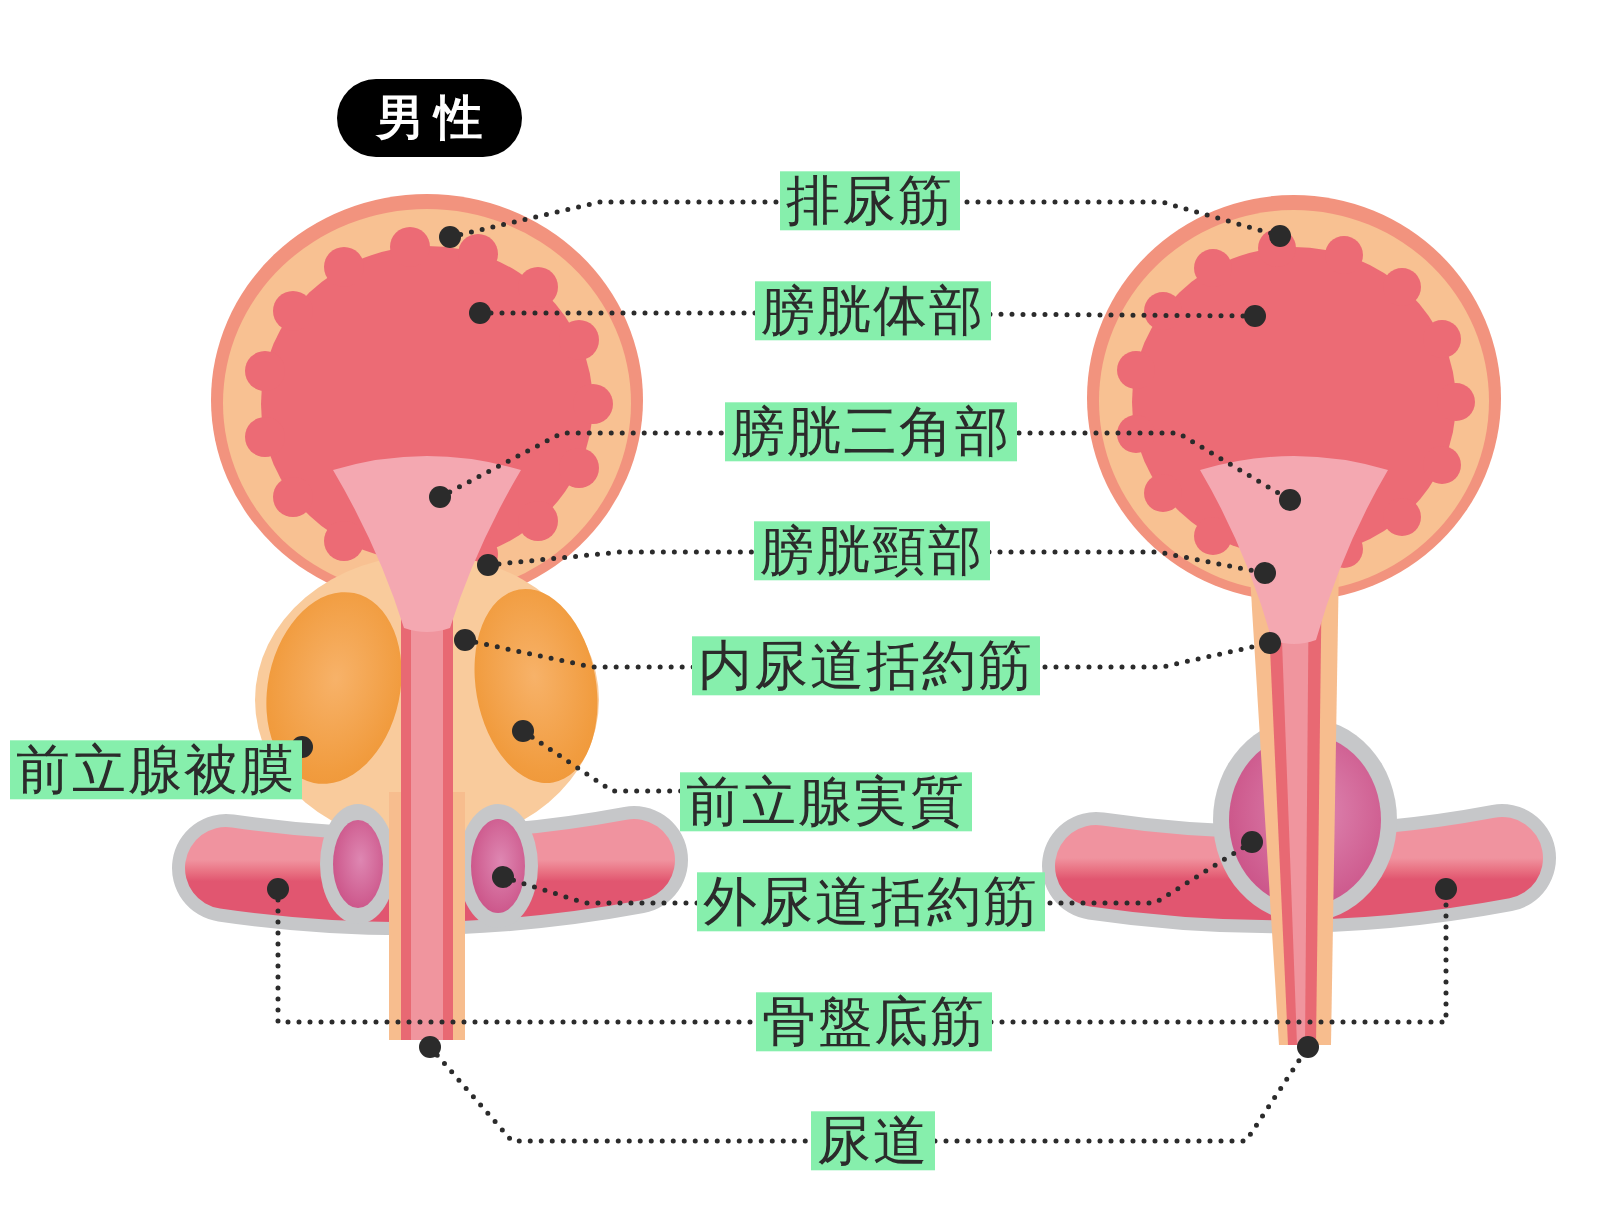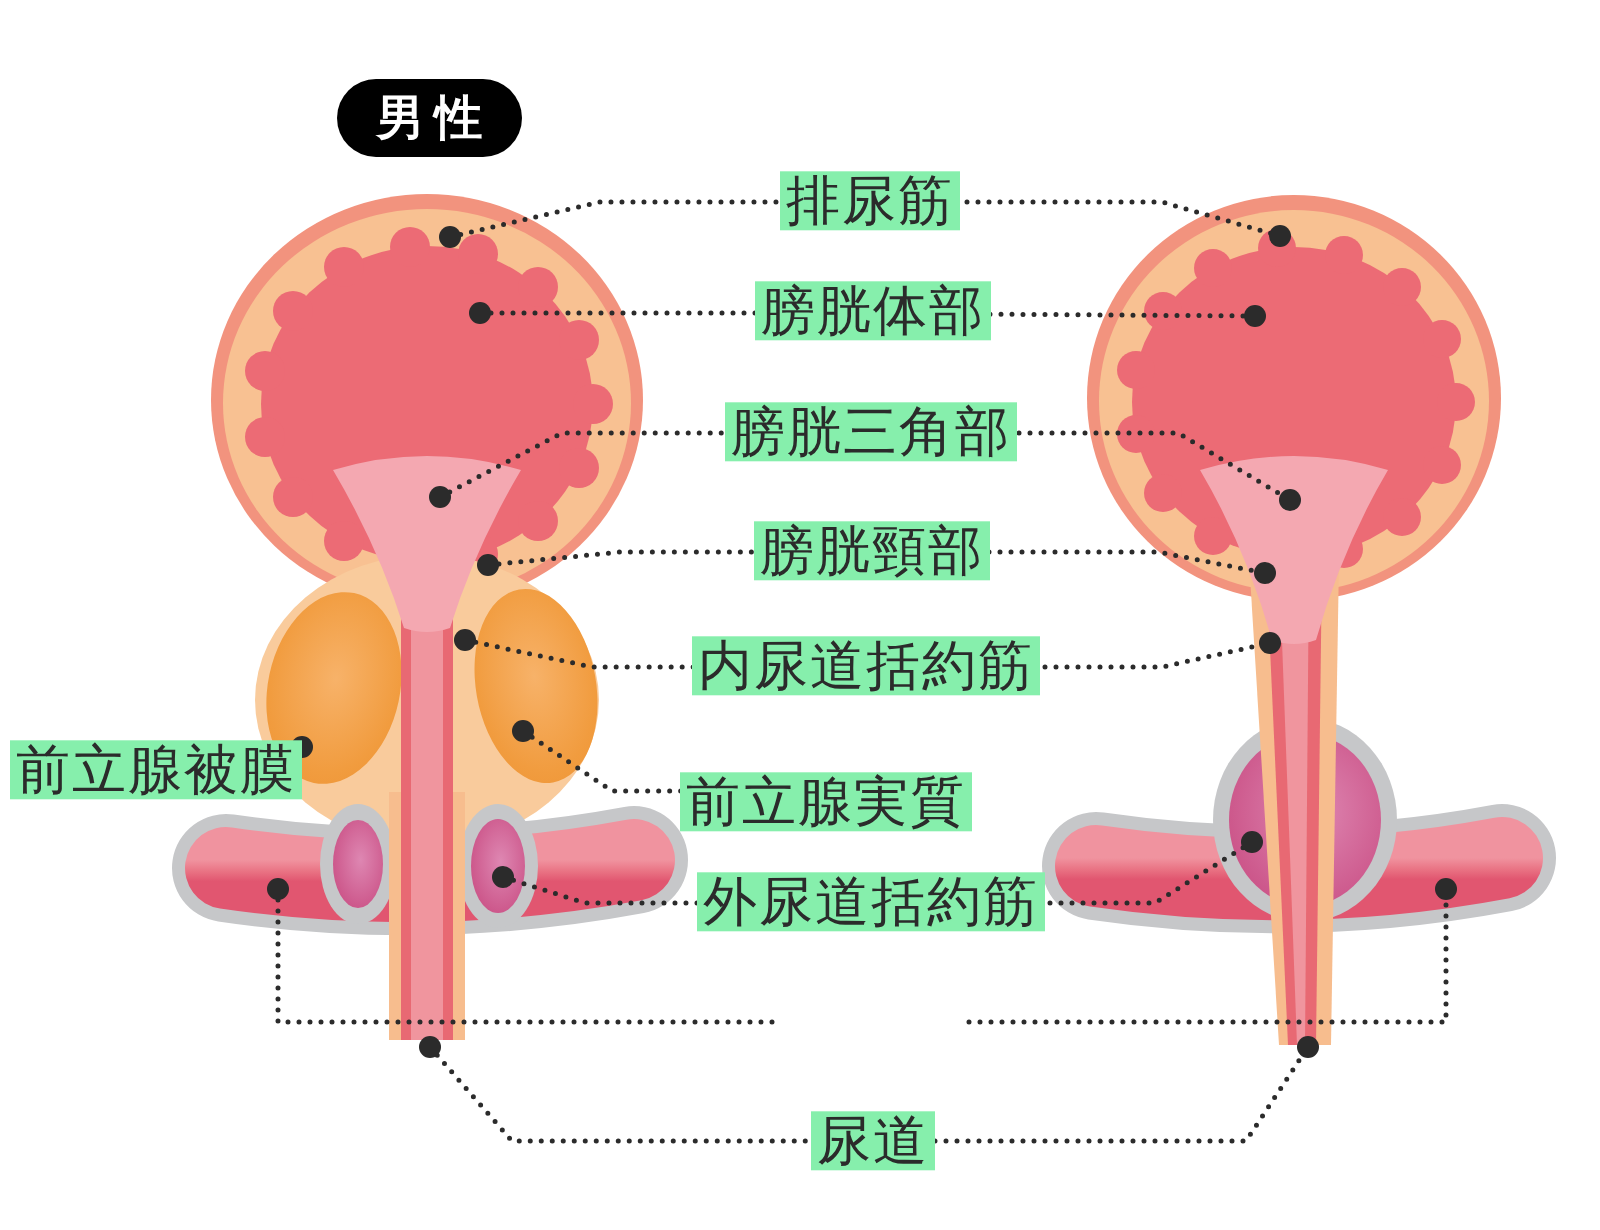--- a/index.html
+++ b/index.html
@@ -201,16 +201,17 @@
     <span>男性</span>
   </div>
 
   <div class="lbl" style="left:870px;top:201px;">排尿筋</div>
   <div class="lbl" style="left:873px;top:311px;">膀胱体部</div>
   <div class="lbl" style="left:872px;top:551px;">膀胱頸部</div>
   <div class="lbl" style="left:871px;top:432px;">膀胱三角部</div>
   <div class="lbl" style="left:866px;top:666px;">内尿道括約筋</div>
   <div class="lbl" style="left:826px;top:790px;margin-top:12px;">前立腺実質</div>
   <div class="lbl" style="left:871px;top:902px;">外尿道括約筋</div>
+  <div class="lbl" style="left:874px;top:1022px;">骨盤底筋</div>
   <div class="lbl" style="left:873px;top:1141px;text-align:right;">尿道</div>
   <div class="lbl left-anchored" style="left:10px;top:770px;">前立腺被膜</div>
 
 </div>
 
 </body></html>

